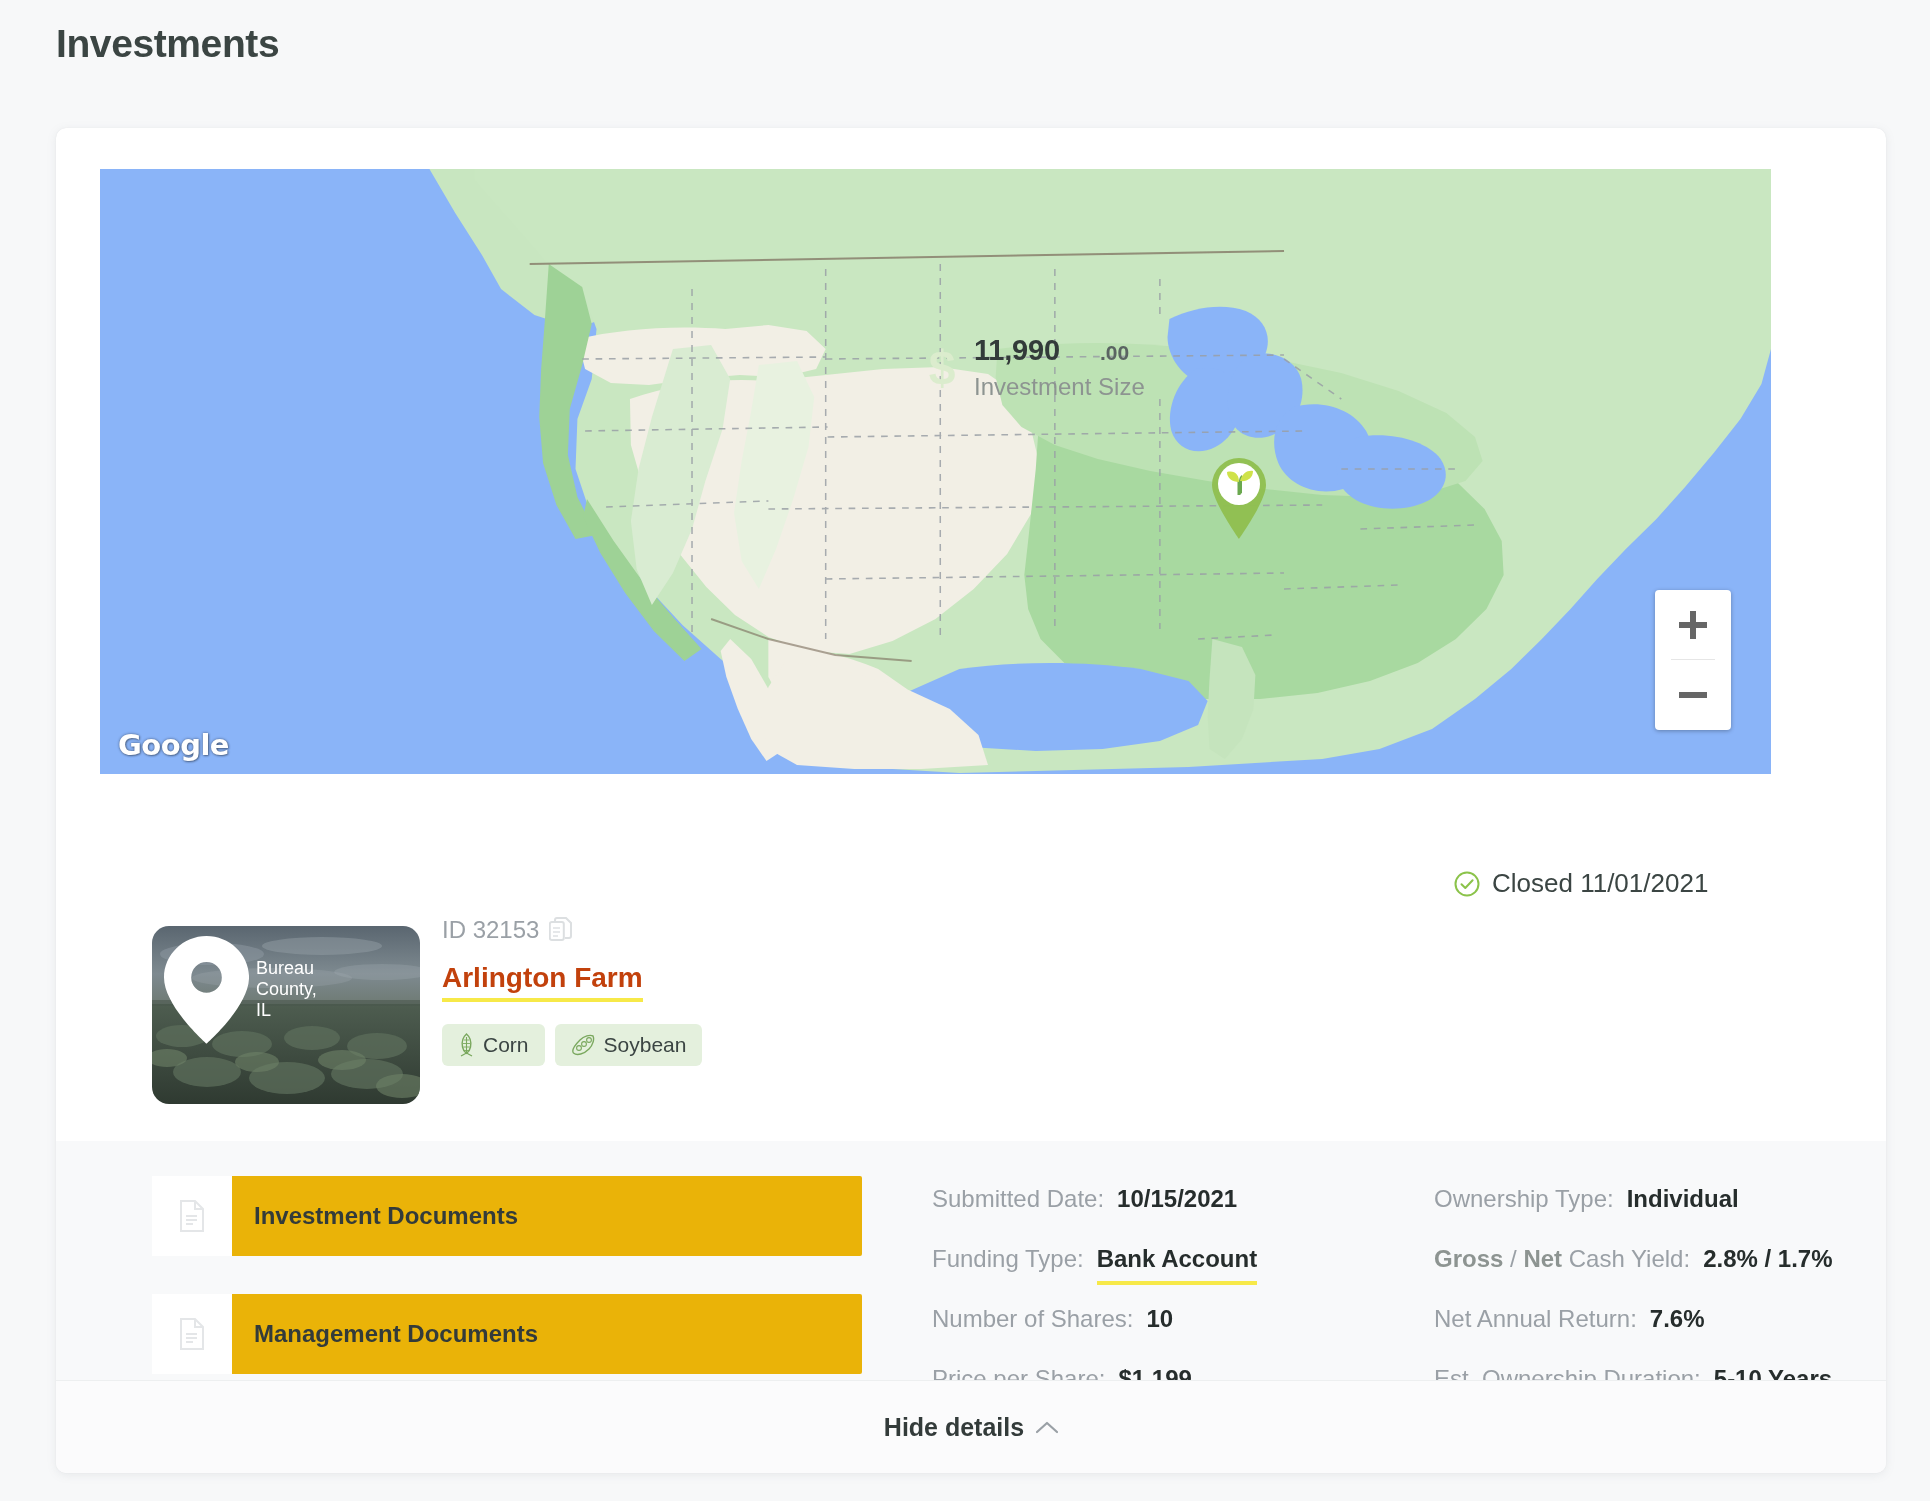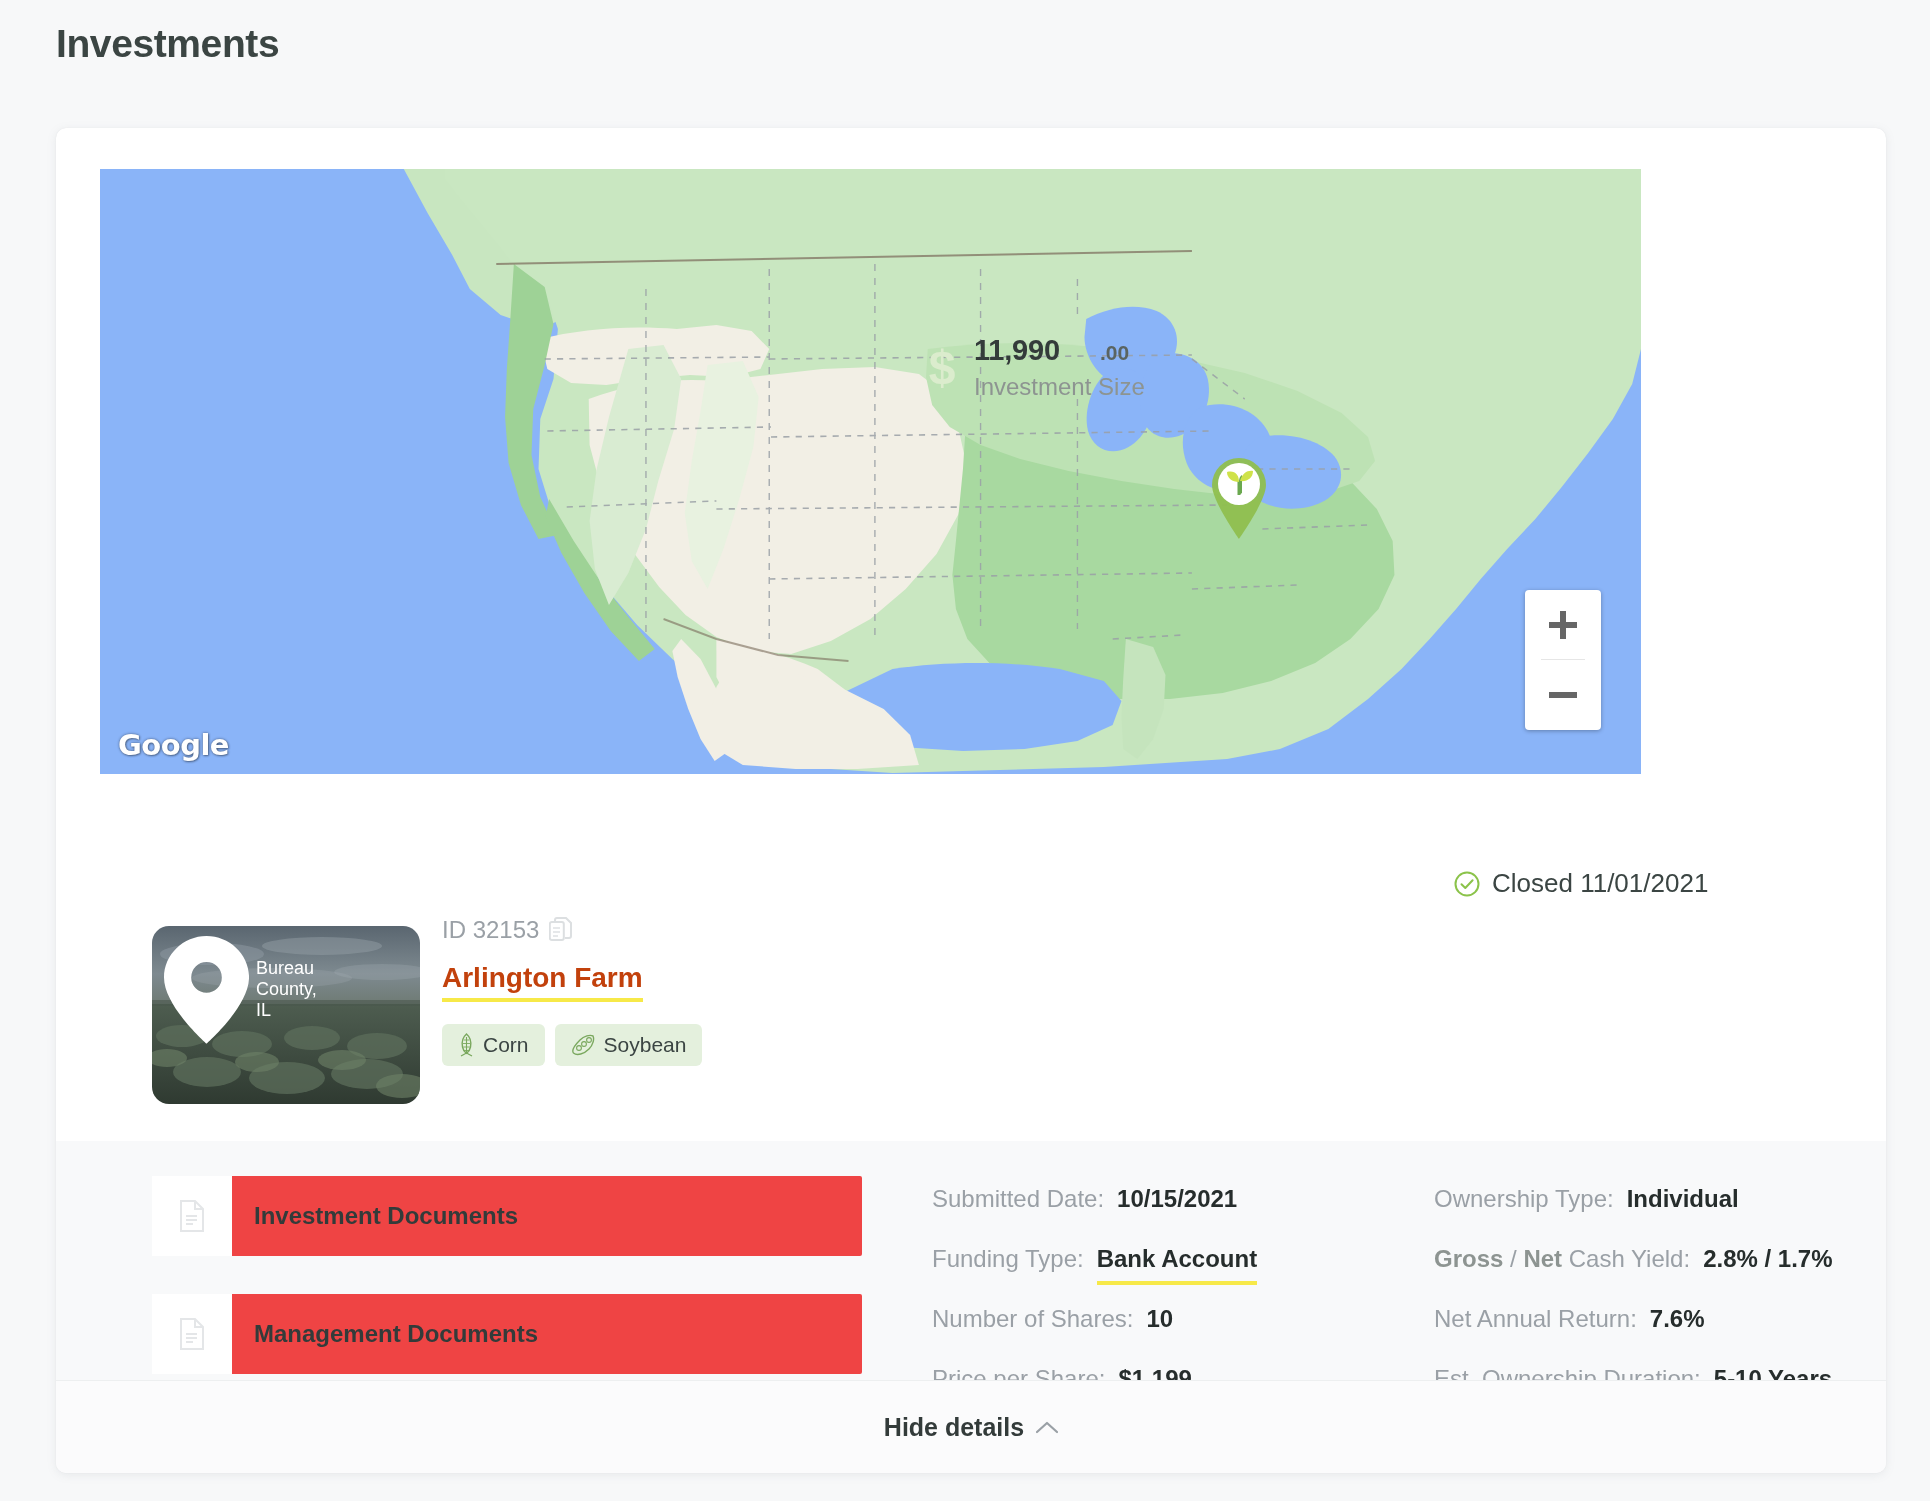--- a/index.html
+++ b/index.html
@@ -24,21 +24,21 @@
     width: 1830px; height: 1345px;
     background: #ffffff;
     border-radius: 10px;
     box-shadow: 0 2px 10px rgba(120,130,140,0.13), 0 0 1px rgba(120,130,140,0.18);
     overflow: hidden;
   }
 
   
   .map-wrap {
     position: absolute; left: 44px; top: 41px;
-    width: 1541px; height: 605px;
+    width: 1671px; height: 605px;
     overflow: hidden;
     background: #8ab4f8;
   }
   .map-canvas { position: absolute; inset: 0; }
   .map-canvas svg { display: block; width: 100%; height: 100%; }
 
   .google-logo {
     position: absolute; left: 18px; bottom: 12px;
     font-family: "DejaVu Sans", sans-serif;
     font-size: 29px; font-weight: 700; color: #ffffff;
@@ -126,21 +126,21 @@
   
   .details {
     position: absolute; left: 0; top: 1013px;
     width: 100%; height: 280px;
     background: #f8f9fa;
   }
   .doc-list { position: absolute; left: 96px; top: 35px; width: 710px; }
   .doc-row {
     display: flex; align-items: stretch;
     height: 80px; margin-bottom: 38px;
-    background: #ef4444; border-radius: 2px;
+    background: #eab308; border-radius: 2px;
     cursor: pointer;
   }
   .doc-icon {
     width: 80px; background: #ffffff;
     display: flex; align-items: center; justify-content: center;
   }
   .doc-label {
     display: flex; align-items: center;
     padding-left: 22px;
     font-size: 24px; font-weight: 700; color: #333b3a;

